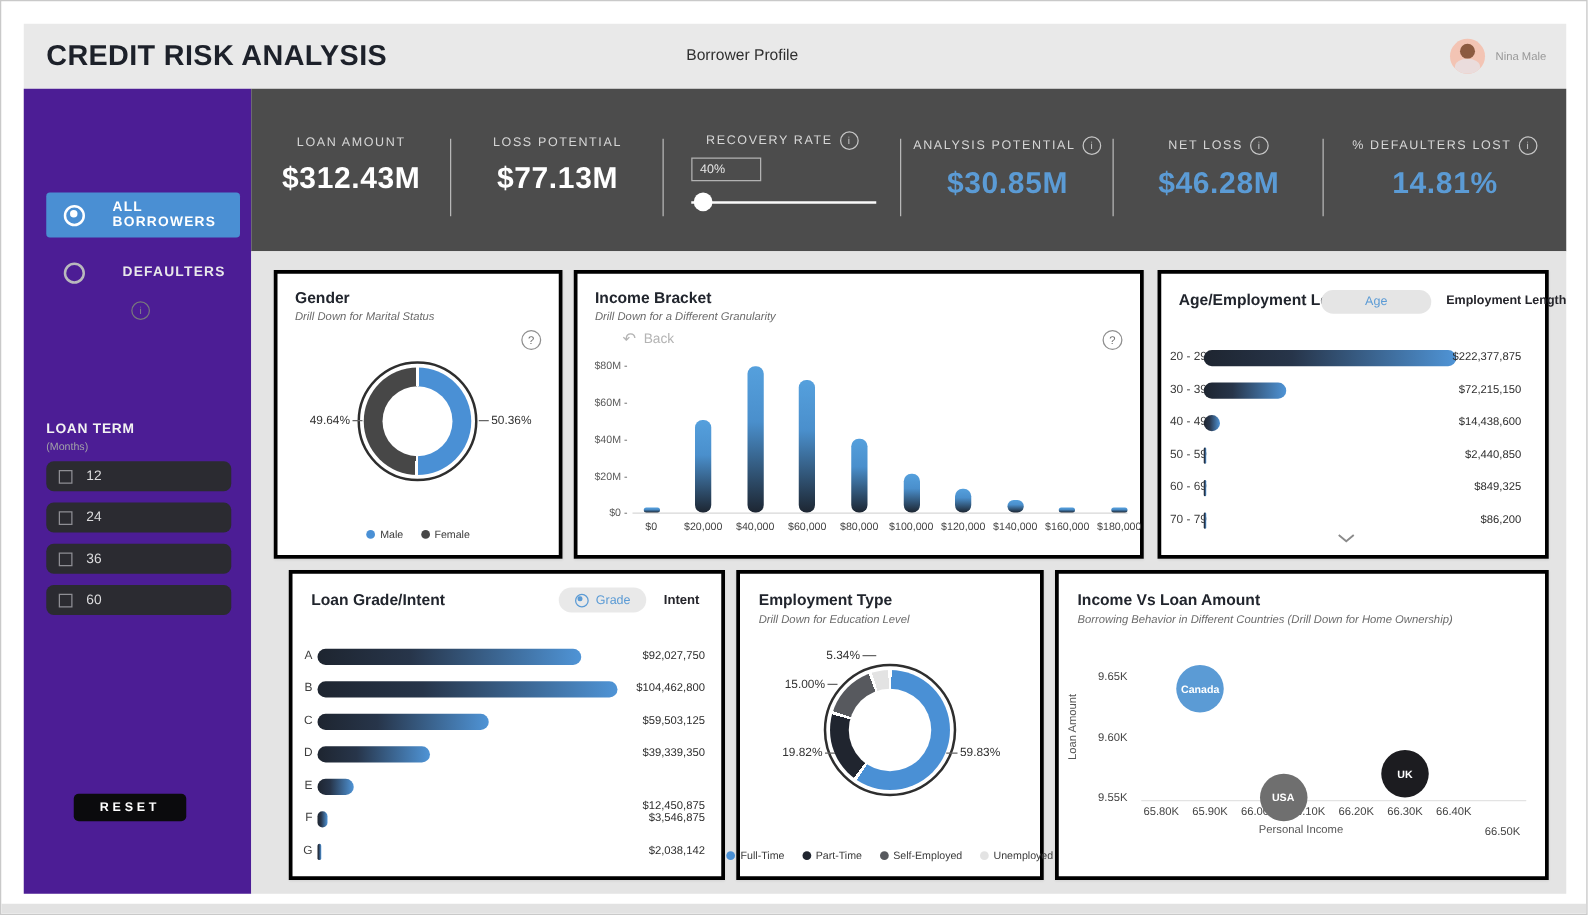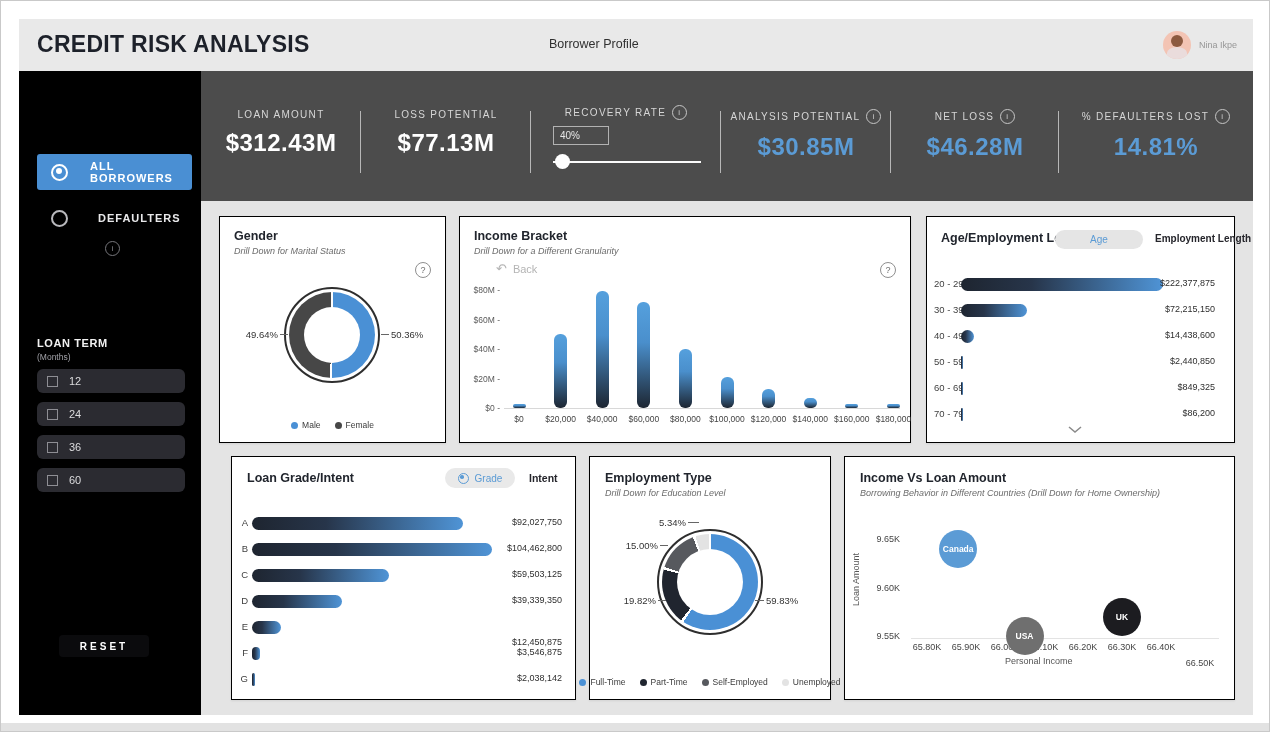--- a/index.html
+++ b/index.html
@@ -17,21 +17,21 @@
   .nav-btn{position:absolute;left:687px;top:11px;width:215px;height:30px;background:#5b9bd5;border-radius:6px;
     color:#fff;font-size:12.5px;font-weight:bold;display:flex;align-items:center;justify-content:center;
     box-shadow:0 1px 3px rgba(0,0,0,.25);cursor:pointer}
   .user{position:absolute;right:16px;top:12px;display:flex;align-items:center;gap:8px}
   .avatar{width:28px;height:28px;border-radius:50%;background:#f3c4b4;position:relative;overflow:hidden}
   .avatar::before{content:"";position:absolute;left:8px;top:4px;width:12px;height:12px;border-radius:50%;background:#8c5a40}
   .avatar::after{content:"";position:absolute;left:4px;top:16px;width:20px;height:12px;border-radius:50% 50% 0 0;background:#eadcdc}
   .user-name{font-size:9px;color:#979797}
 
   
-  .sidebar{position:absolute;left:0;top:52px;width:182px;bottom:0;background:#000000}
+  .sidebar{position:absolute;left:0;top:52px;width:182px;bottom:0;background:#4c1d95}
   .filter-active{position:absolute;left:18px;top:83px;width:155px;height:36px;background:#4a8fd3;border-radius:3px;
     display:flex;align-items:center;cursor:pointer}
   .filter-plain{position:absolute;left:18px;top:136px;width:155px;height:22px;display:flex;align-items:center;cursor:pointer}
   .radio{width:13px;height:13px;border:2px solid #fff;border-radius:50%;margin-left:14px;position:relative;flex:none}
   .radio.on::after{content:"";position:absolute;left:2.5px;top:2.5px;width:6px;height:6px;border-radius:50%;background:#fff}
   .filter-plain .radio{border-color:#b9b9bd}
   .filter-label{font-size:11px;font-weight:bold;color:#fff;letter-spacing:1px;margin-left:22px}
   .filter-plain .filter-label{color:#e8e8ea;margin-left:30px}
   .side-info{position:absolute;left:86px;top:170px;width:13px;height:13px;border:1px solid #77777c;border-radius:50%;
     color:#88888d;font-size:8px;display:flex;align-items:center;justify-content:center;cursor:pointer}
@@ -56,21 +56,21 @@
   .kpi-rate{align-items:flex-start}
   .kpi-rate .kpi-label{margin-top:34px;align-self:center}
   .rate-box{margin:6px 0 0 22px;width:56px;height:19px;border:1px solid #b2b2b2;color:#e6e6e6;font-size:10px;
     display:flex;align-items:center;padding-left:6px;box-sizing:border-box;cursor:text}
   .slider{position:relative;width:148px;height:16px;margin:9px 0 0 22px}
   .slider-track{position:absolute;left:0;right:0;top:7px;height:2px;background:#fafafa}
   .slider-handle{position:absolute;left:2px;top:0;width:15px;height:15px;border-radius:50%;background:#fff;cursor:grab}
 
   
   .content{position:absolute;left:182px;top:182px;right:0;bottom:0;background:#e4e4e4}
-  .card{position:absolute;background:#fff;border:1px solid #000000;box-shadow:0 1px 2px rgba(0,0,0,.08)}
+  .card{position:absolute;background:#fff;border:3px solid #000000;box-shadow:0 1px 2px rgba(0,0,0,.08)}
   .card-title{position:absolute;left:14px;top:12px;font-size:12.5px;font-weight:bold;color:#21252d}
   .card-sub{position:absolute;left:14px;top:29px;font-size:9px;font-style:italic;color:#6b6b6b;white-space:nowrap}
   .help{position:absolute;right:14px;top:45px;width:14px;height:14px;border:1px solid #8f8f8f;border-radius:50%;
     color:#6f6f6f;font-size:9px;display:flex;align-items:center;justify-content:center;cursor:pointer}
 
   #card-gender{left:18px;top:15px;width:225px;height:225px}
   #card-income{left:258px;top:15px;width:450px;height:225px}
   #card-age{left:725px;top:15px;width:307px;height:225px}
   #card-grade{left:30px;top:255px;width:343px;height:242px}
   #card-emp{left:388px;top:255px;width:240px;height:242px}
@@ -118,21 +118,21 @@
 </head>
 <body>
 
 <div class="dashboard">
 
   <div class="header">
     <div class="header-title">CREDIT RISK ANALYSIS</div>
     <div class="nav-tab">Borrower Profile</div>
     <div class="user">
       <div class="avatar"></div>
-      <div class="user-name">Nina Ikpe</div>
+      <div class="user-name">Nina Male</div>
     </div>
   </div>
 
   <div class="sidebar">
     <div class="filter-active">
       <div class="radio on"></div>
       <div class="filter-label">ALL BORROWERS</div>
     </div>
     <div class="filter-plain">
       <div class="radio"></div>

